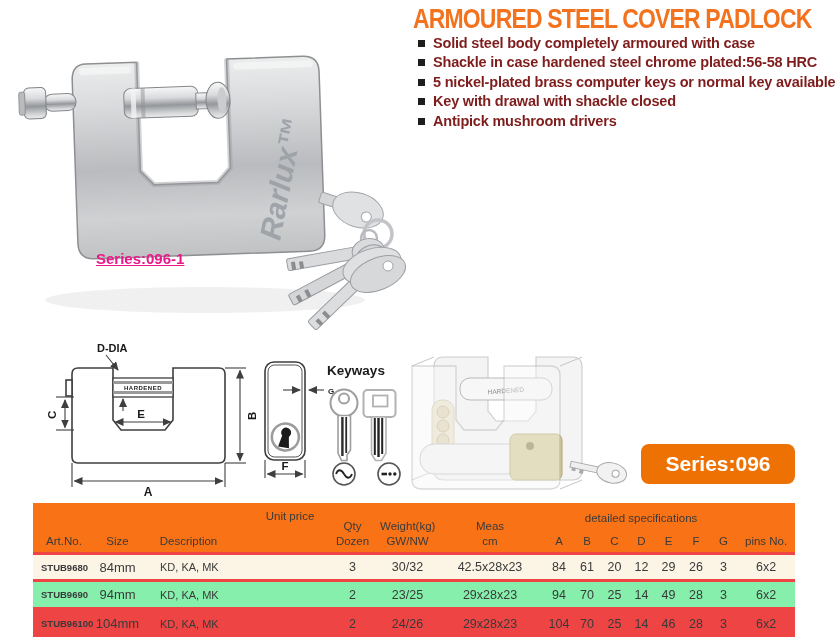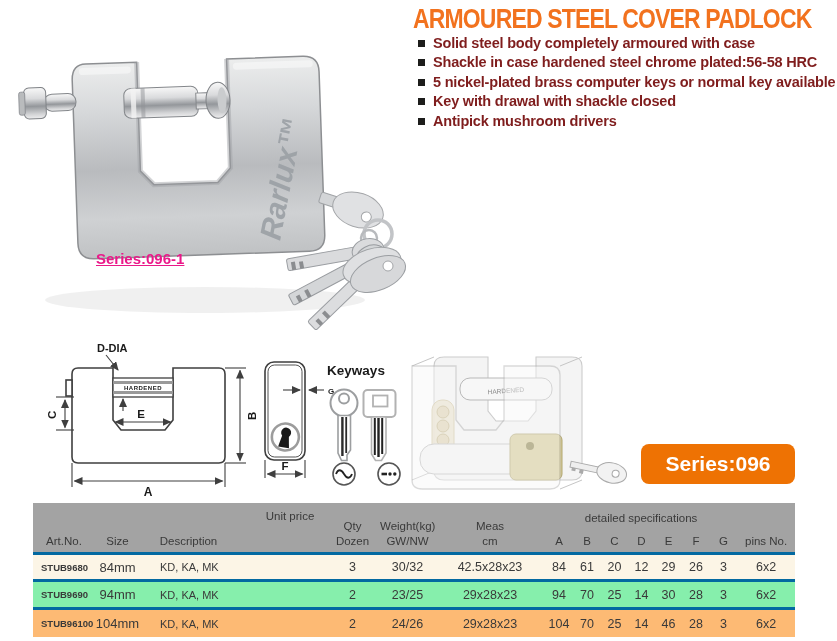--- a/index.html
+++ b/index.html
@@ -33,33 +33,33 @@
   .dimtxt{font-weight:bold;fill:#1a1a1a;}
 
   
   .badge{position:absolute;left:641px;top:444px;width:154px;height:40px;
          background:#EE7203;border-radius:8px;color:#fff;font-weight:bold;
          font-size:21px;display:flex;align-items:center;justify-content:center;}
 
   
   .spec-table{position:absolute;left:33px;top:503px;width:762px;
               border-collapse:collapse;table-layout:fixed;color:#3a3a3a;}
-  .spec-table th{font-weight:normal;font-size:11.5px;background:#a3a3a3;padding:0;}
+  .spec-table th{font-weight:normal;font-size:11.5px;background:#f97316;padding:0;}
   .spec-table .h1 th{height:21px;}
   .spec-table .h2 th{height:21px;vertical-align:bottom;padding-bottom:5px;}
   .spec-table th.vb{vertical-align:bottom;padding-bottom:5px;}
   .spec-table th.vt{vertical-align:top;padding-top:7px;}
   .spec-table th.two{vertical-align:bottom;padding-bottom:4px;line-height:14.5px;}
   .spec-table th.specs{vertical-align:bottom;padding-bottom:2px;}
   .spec-table th.desc-h{padding-right:18px;}
-  .spec-table td{font-size:12.5px;text-align:center;border-top:3px solid #0369a1;
+  .spec-table td{font-size:12.5px;text-align:center;border-top:3px solid #ef4444;
                  vertical-align:middle;padding:0;}
   .spec-table tr.r0 td{height:24px;background:#FCF5E6;}
   .spec-table tr.r1 td{height:25px;background:#86efac;}
-  .spec-table tr.r2 td{height:27px;background:#fdba74;}
+  .spec-table tr.r2 td{height:27px;background:#ef4444;}
   .spec-table td.art{font-size:9.5px;font-weight:bold;text-align:left;padding-left:8px;}
   .spec-table td.size{font-size:13px;}
   .spec-table td.desc{text-align:left;padding-left:20px;font-size:11px;}
 </style>
 </head>
 <body>
 
 <div class="page">
 
   <svg id="photo" width="420" height="300" viewBox="0 0 420 300">
@@ -358,21 +358,21 @@
         <td class="size">94mm</td>
         <td class="desc">KD, KA, MK</td>
         <td></td>
         <td>2</td>
         <td>23/25</td>
         <td>29x28x23</td>
         <td>94</td>
         <td>70</td>
         <td>25</td>
         <td>14</td>
-        <td>30</td>
+        <td>49</td>
         <td>28</td>
         <td>3</td>
         <td>6x2</td>
       </tr>
       <tr class="r2">
         <td class="art">STUB96100</td>
         <td class="size">104mm</td>
         <td class="desc">KD, KA, MK</td>
         <td></td>
         <td>2</td>

